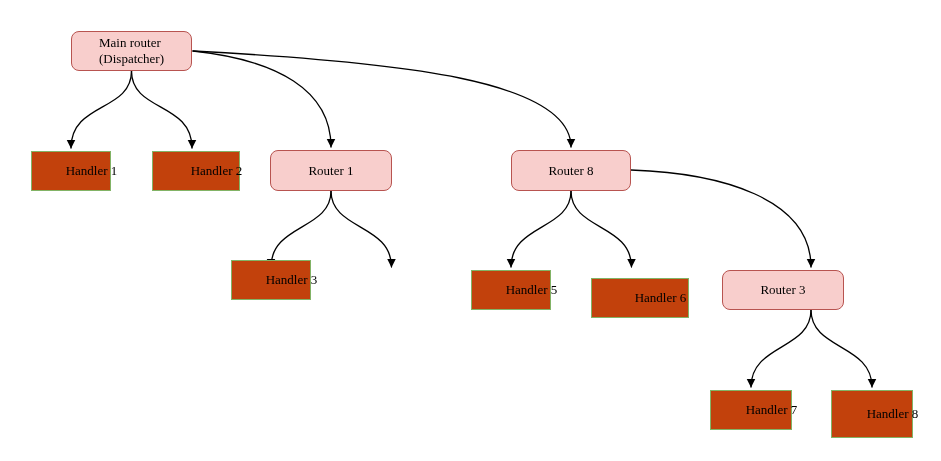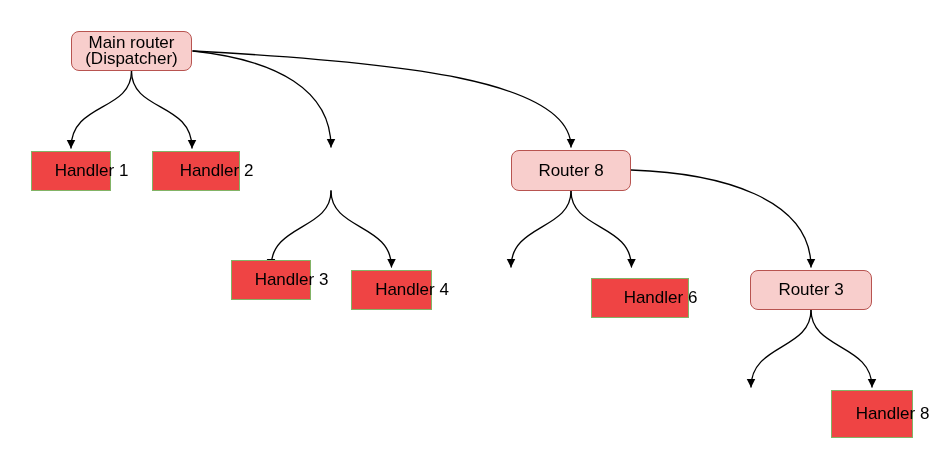--- a/index.html
+++ b/index.html
@@ -26,33 +26,34 @@
     stroke: #000000;
     stroke-width: 1.3;
     stroke-linecap: round;
   }
   .node {
     position: absolute;
     box-sizing: border-box;
     display: flex;
     align-items: center;
     justify-content: center;
-    text-align: center;
-    font-size: 17px;
+    text-align: left;
+    font-size: 13px;
     line-height: 16px;
     color: #000000;
     white-space: nowrap;
+    font-family: Liberation Serif, serif;
   }
   .node.router {
     background: #f8cecc;
     border: 1.3px solid #b85450;
     border-radius: 8px;
   }
   .node.handler {
-    background: #ef4444;
+    background: #c2410c;
     border: 1.3px solid #82b366;
     padding-left: 41px;
   }
 </style>
 </head>
 <body>
 
 <div class="canvas">
 
   <svg class="edges" viewBox="0 0 941 461">
@@ -82,40 +83,46 @@
   </div>
 
   <div class="node handler" style="left:31px; top:151px; width:80px; height:40px;">
     <span>Handler 1</span>
   </div>
 
   <div class="node handler" style="left:152px; top:151px; width:88px; height:40px;">
     <span>Handler 2</span>
   </div>
 
+  <div class="node router" style="left:270px; top:150px; width:122px; height:41px;">
+    <span>Router 1</span>
+  </div>
 
   <div class="node router" style="left:511px; top:150px; width:120px; height:41px;">
     <span>Router 8</span>
   </div>
 
   <div class="node handler" style="left:231px; top:260px; width:80px; height:40px;">
     <span>Handler 3</span>
   </div>
 
-  <div class="node handler" style="left:351px; top:270px; width:81px; height:40px;">
-    <span>Handler 4</span>
+
+  <div class="node handler" style="left:471px; top:270px; width:80px; height:40px;">
+    <span>Handler 5</span>
   </div>
-
 
   <div class="node handler" style="left:591px; top:270px; width:98px; height:40px;margin-top:8px;">
     <span>Handler 6</span>
   </div>
 
-  <div class="node router" style="left:750px; top:270px; width:122px; height:40px;">
+  <div class="node router" style="left:722px; top:270px; width:122px; height:40px;">
     <span>Router 3</span>
   </div>
 
+  <div class="node handler" style="left:710px; top:390px; width:82px; height:40px;">
+    <span>Handler 7</span>
+  </div>
 
   <div class="node handler" style="left:831px; top:390px; width:82px; height:48px;">
     <span>Handler 8</span>
   </div>
 
 </div>
 
 </body></html>

